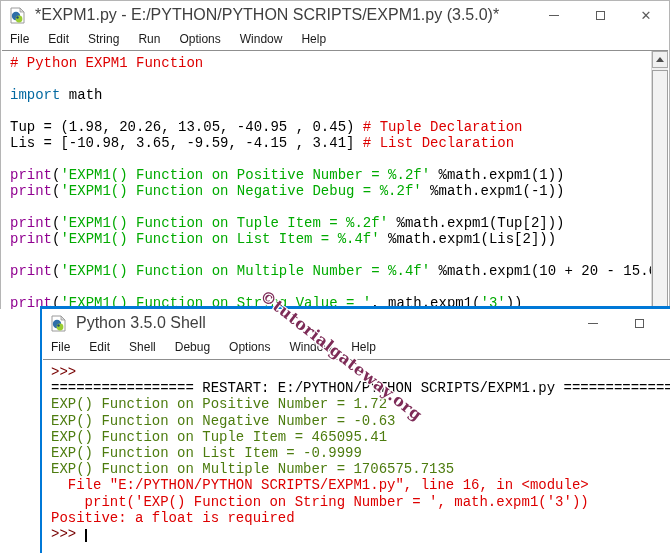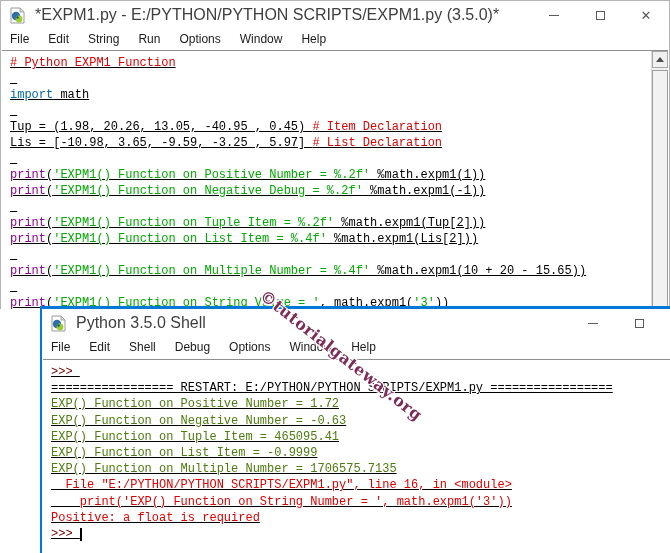--- a/index.html
+++ b/index.html
@@ -26,23 +26,22 @@
   .menubar { height:21px; display:flex; align-items:center; font-size:12px; color:#1b1b1b; padding-left:0; }
   .menu-item { padding:2px 10px 3px 9px; cursor:default; }
 
   .textarea { position:absolute; left:1px; right:1px; bottom:0; border-top:1px solid #8f8f8f; background:#fff; overflow:hidden; }
   #editor-text { top:49px; }
   #shell-text { top:50px; }
 
   .code {
     position:absolute; left:0; top:0; right:17px; bottom:0;
     font-family:"Liberation Mono", monospace;
-    font-size:12px;
+    font-size:14px;
     padding:4px 10px 0 8px;
-    text-decoration:underline;
   }
   #editor-code .cl { line-height:16px; }
   #shell-code  .cl { line-height:16.2px; }
   .cl { white-space:pre; }
 
   .com { color:#dd0000; }
   .kw  { color:#0369a1; }
   .str { color:#00aa00; }
   .bi  { color:#900090; }
   .df  { color:#000000; }
@@ -105,22 +104,22 @@
       <span class="menu-item">Options</span>
       <span class="menu-item">Window</span>
       <span class="menu-item">Help</span>
     </div>
   <div class="textarea" id="editor-text">
     <div class="code" id="editor-code">
         <div class="cl"><span class="com"># Python EXPM1 Function</span></div>
         <div class="cl">&nbsp;</div>
         <div class="cl"><span class="kw">import</span><span class="df"> math</span></div>
         <div class="cl">&nbsp;</div>
-        <div class="cl"><span class="df">Tup = (1.98, 20.26, 13.05, -40.95 , 0.45) </span><span class="com"># Item Declaration</span></div>
-        <div class="cl"><span class="df">Lis = [-10.98, 3.65, -9.59, -3.25 , 5.97] </span><span class="com"># List Declaration</span></div>
+        <div class="cl"><span class="df">Tup = (1.98, 20.26, 13.05, -40.95 , 0.45) </span><span class="com"># Tuple Declaration</span></div>
+        <div class="cl"><span class="df">Lis = [-10.98, 3.65, -9.59, -4.15 , 3.41] </span><span class="com"># List Declaration</span></div>
         <div class="cl">&nbsp;</div>
         <div class="cl"><span class="bi">print</span><span class="df">(</span><span class="str">'EXPM1() Function on Positive Number = %.2f'</span><span class="df"> %math.expm1(1))</span></div>
         <div class="cl"><span class="bi">print</span><span class="df">(</span><span class="str">'EXPM1() Function on Negative Debug = %.2f'</span><span class="df"> %math.expm1(-1))</span></div>
         <div class="cl">&nbsp;</div>
         <div class="cl"><span class="bi">print</span><span class="df">(</span><span class="str">'EXPM1() Function on Tuple Item = %.2f'</span><span class="df"> %math.expm1(Tup[2]))</span></div>
         <div class="cl"><span class="bi">print</span><span class="df">(</span><span class="str">'EXPM1() Function on List Item = %.4f'</span><span class="df"> %math.expm1(Lis[2]))</span></div>
         <div class="cl">&nbsp;</div>
         <div class="cl"><span class="bi">print</span><span class="df">(</span><span class="str">'EXPM1() Function on Multiple Number = %.4f'</span><span class="df"> %math.expm1(10 + 20 - 15.65))</span></div>
         <div class="cl">&nbsp;</div>
         <div class="cl"><span class="bi">print</span><span class="df">(</span><span class="str">'EXPM1() Function on String Value = '</span><span class="df">, math.expm1(</span><span class="str">'3'</span><span class="df">))</span></div>

